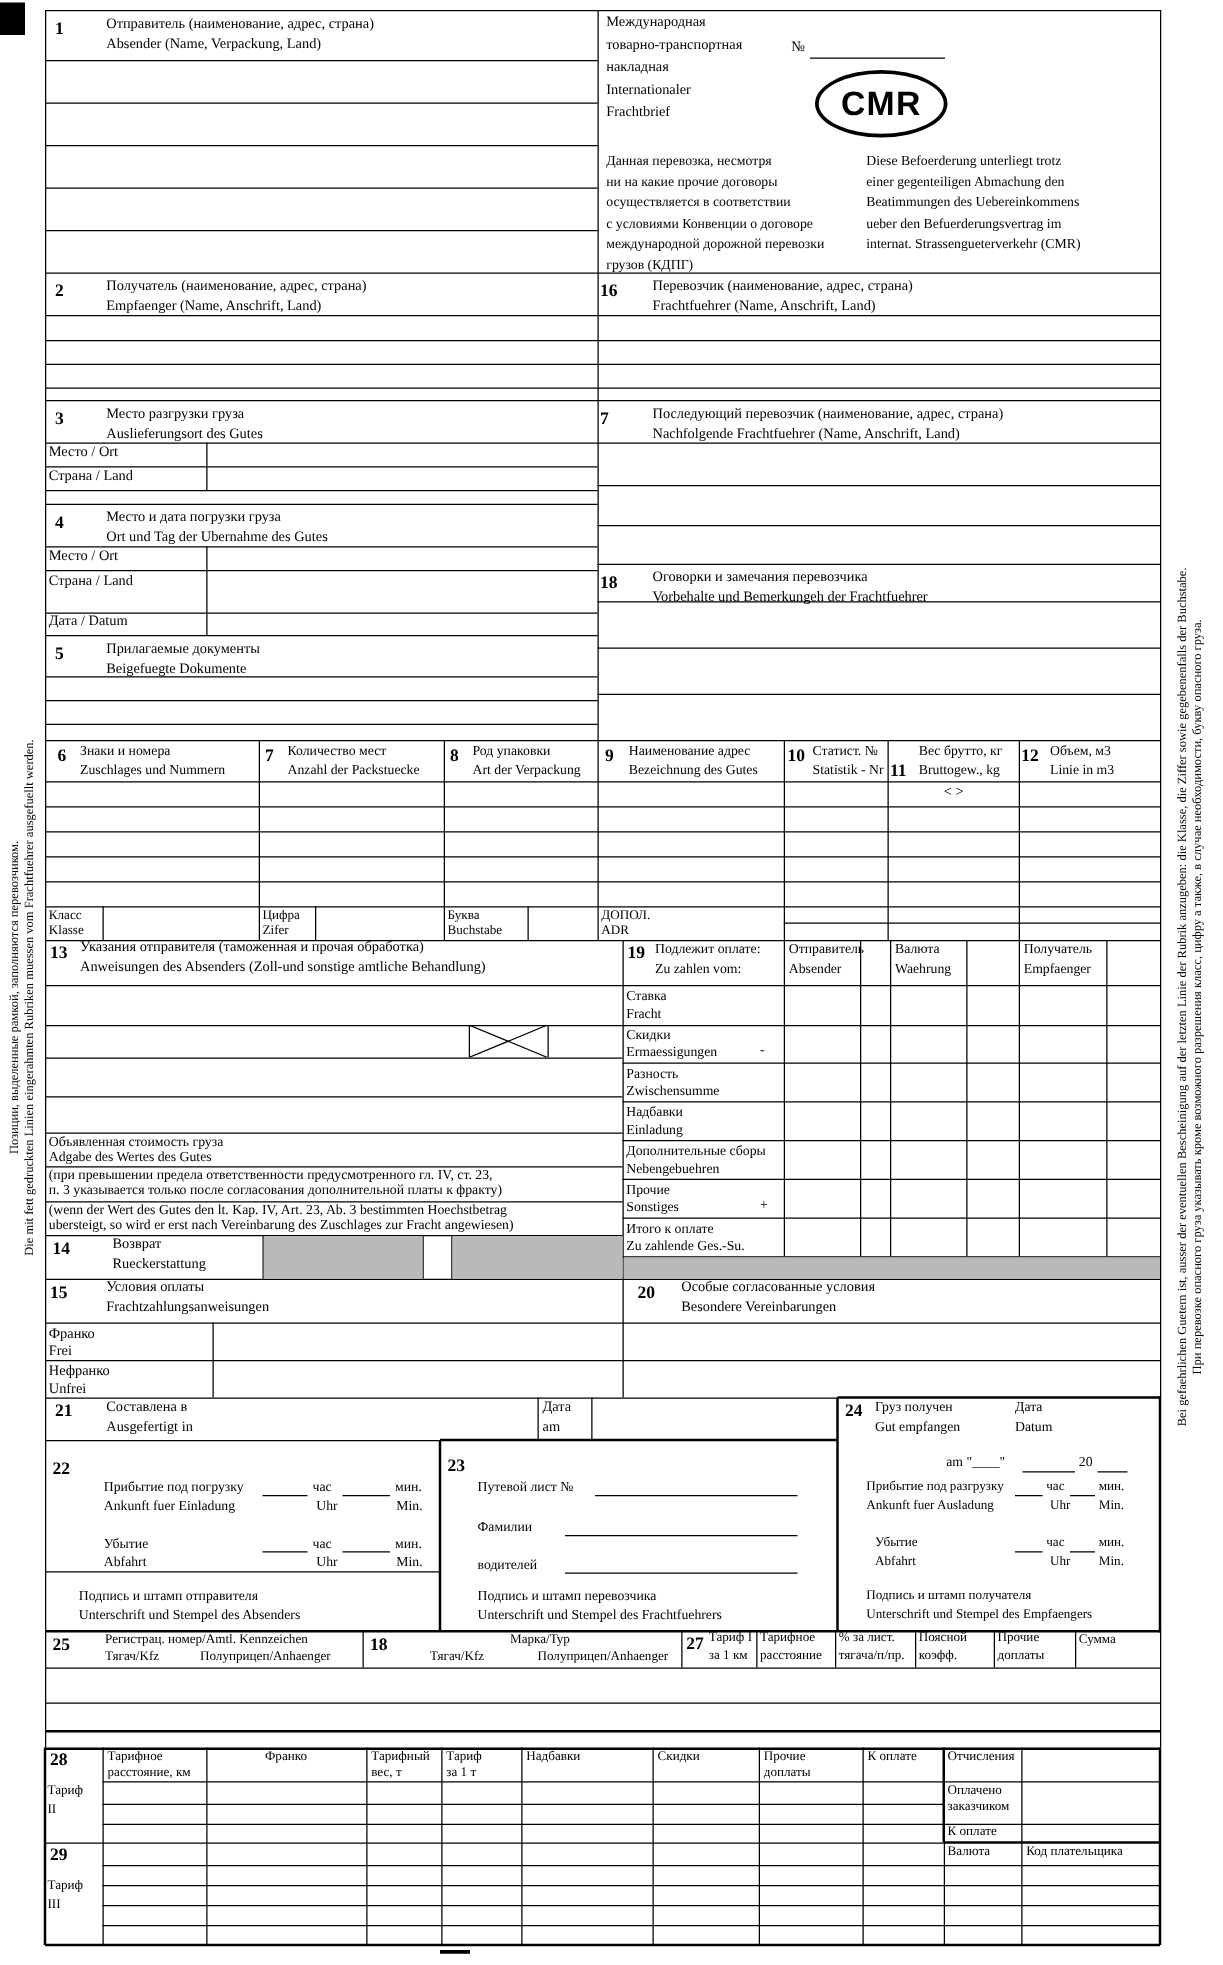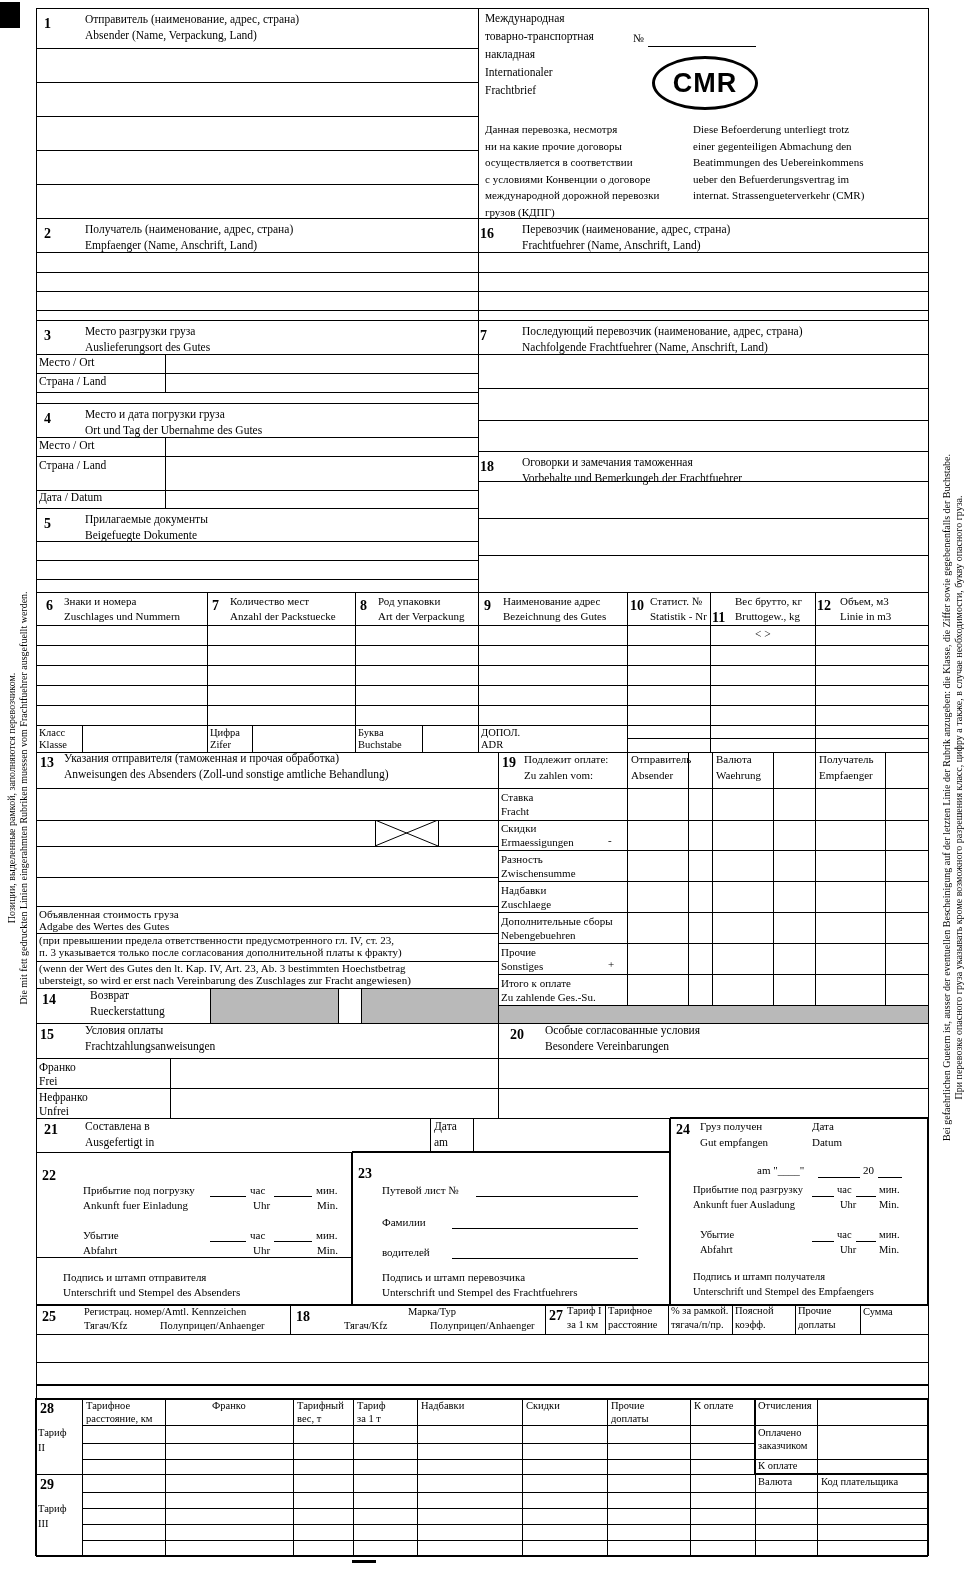--- a/index.html
+++ b/index.html
@@ -217,21 +217,21 @@
 
   <div class="n" style="left:480px;top:226px">16</div>
   <div class="t" style="left:522px;top:223px">Перевозчик (наименование, адрес, страна)</div>
   <div class="t" style="left:522px;top:239px">Frachtfuehrer (Name, Anschrift, Land)</div>
 
   <div class="n" style="left:480px;top:328px">7</div>
   <div class="t" style="left:522px;top:325px">Последующий перевозчик (наименование, адрес, страна)</div>
   <div class="t" style="left:522px;top:341px">Nachfolgende Frachtfuehrer (Name, Anschrift, Land)</div>
 
   <div class="n" style="left:480px;top:459px">18</div>
-  <div class="t" style="left:522px;top:456px">Оговорки и замечания таможенная</div>
+  <div class="t" style="left:522px;top:456px">Оговорки и замечания перевозчика</div>
   <div class="t" style="left:522px;top:472px">Vorbehalte und Bemerkungeh der Frachtfuehrer</div>
 
   <div class="n" style="left:46px;top:598px">6</div>
   <div class="t2" style="left:64px;top:595px">Знаки и номера</div>
   <div class="t2" style="left:64px;top:610px">Zuschlages und Nummern</div>
   <div class="n" style="left:212px;top:598px">7</div>
   <div class="t2" style="left:230px;top:595px">Количество мест</div>
   <div class="t2" style="left:230px;top:610px">Anzahl der Packstuecke</div>
   <div class="n" style="left:360px;top:598px">8</div>
   <div class="t2" style="left:378px;top:595px">Род упаковки</div>
@@ -279,21 +279,21 @@
   <div class="t2" style="left:819px;top:753px">Получатель</div>
   <div class="t2" style="left:819px;top:769px">Empfaenger</div>
   <div class="t2" style="left:501px;top:791px">Ставка</div>
   <div class="t2" style="left:501px;top:805px">Fracht</div>
   <div class="t2" style="left:501px;top:822px">Скидки</div>
   <div class="t2" style="left:501px;top:836px">Ermaessigungen</div>
   <div class="t2" style="left:608px;top:834px">-</div>
   <div class="t2" style="left:501px;top:853px">Разность</div>
   <div class="t2" style="left:501px;top:867px">Zwischensumme</div>
   <div class="t2" style="left:501px;top:884px">Надбавки</div>
-  <div class="t2" style="left:501px;top:898px">Zuschlaege</div>
+  <div class="t2" style="left:501px;top:898px">Einladung</div>
   <div class="t2" style="left:501px;top:915px">Дополнительные сборы</div>
   <div class="t2" style="left:501px;top:929px">Nebengebuehren</div>
   <div class="t2" style="left:501px;top:946px">Прочие</div>
   <div class="t2" style="left:501px;top:960px">Sonstiges</div>
   <div class="t2" style="left:608px;top:958px">+</div>
   <div class="t2" style="left:501px;top:977px">Итого к оплате</div>
   <div class="t2" style="left:501px;top:991px">Zu zahlende Ges.-Su.</div>
 
   <div class="n" style="left:42px;top:992px">14</div>
   <div class="t" style="left:90px;top:989px">Возврат</div>
@@ -381,21 +381,21 @@
   <div class="t3" style="left:160px;top:1320px">Полуприцеп/Anhaenger</div>
   <div class="n" style="left:296px;top:1309px">18</div>
   <div class="t3" style="left:408px;top:1306px">Марка/Typ</div>
   <div class="t3" style="left:344px;top:1320px">Тягач/Kfz</div>
   <div class="t3" style="left:430px;top:1320px">Полуприцеп/Anhaenger</div>
   <div class="n" style="left:549px;top:1308px">27</div>
   <div class="t3" style="left:567px;top:1305px">Тариф I</div>
   <div class="t3" style="left:567px;top:1319px">за 1 км</div>
   <div class="t3" style="left:608px;top:1305px">Тарифное</div>
   <div class="t3" style="left:608px;top:1319px">расстояние</div>
-  <div class="t3" style="left:671px;top:1305px">% за рамкой.</div>
+  <div class="t3" style="left:671px;top:1305px">% за лист.</div>
   <div class="t3" style="left:671px;top:1319px">тягача/п/пр.</div>
   <div class="t3" style="left:735px;top:1305px">Поясной</div>
   <div class="t3" style="left:735px;top:1319px">коэфф.</div>
   <div class="t3" style="left:798px;top:1305px">Прочие</div>
   <div class="t3" style="left:798px;top:1319px">доплаты</div>
   <div class="t3" style="left:863px;top:1306px">Сумма</div>
 
   <div class="n" style="left:40px;top:1401px">28</div>
   <div class="t3" style="left:38px;top:1427px">Тариф</div>
   <div class="t3" style="left:38px;top:1442px">II</div>

